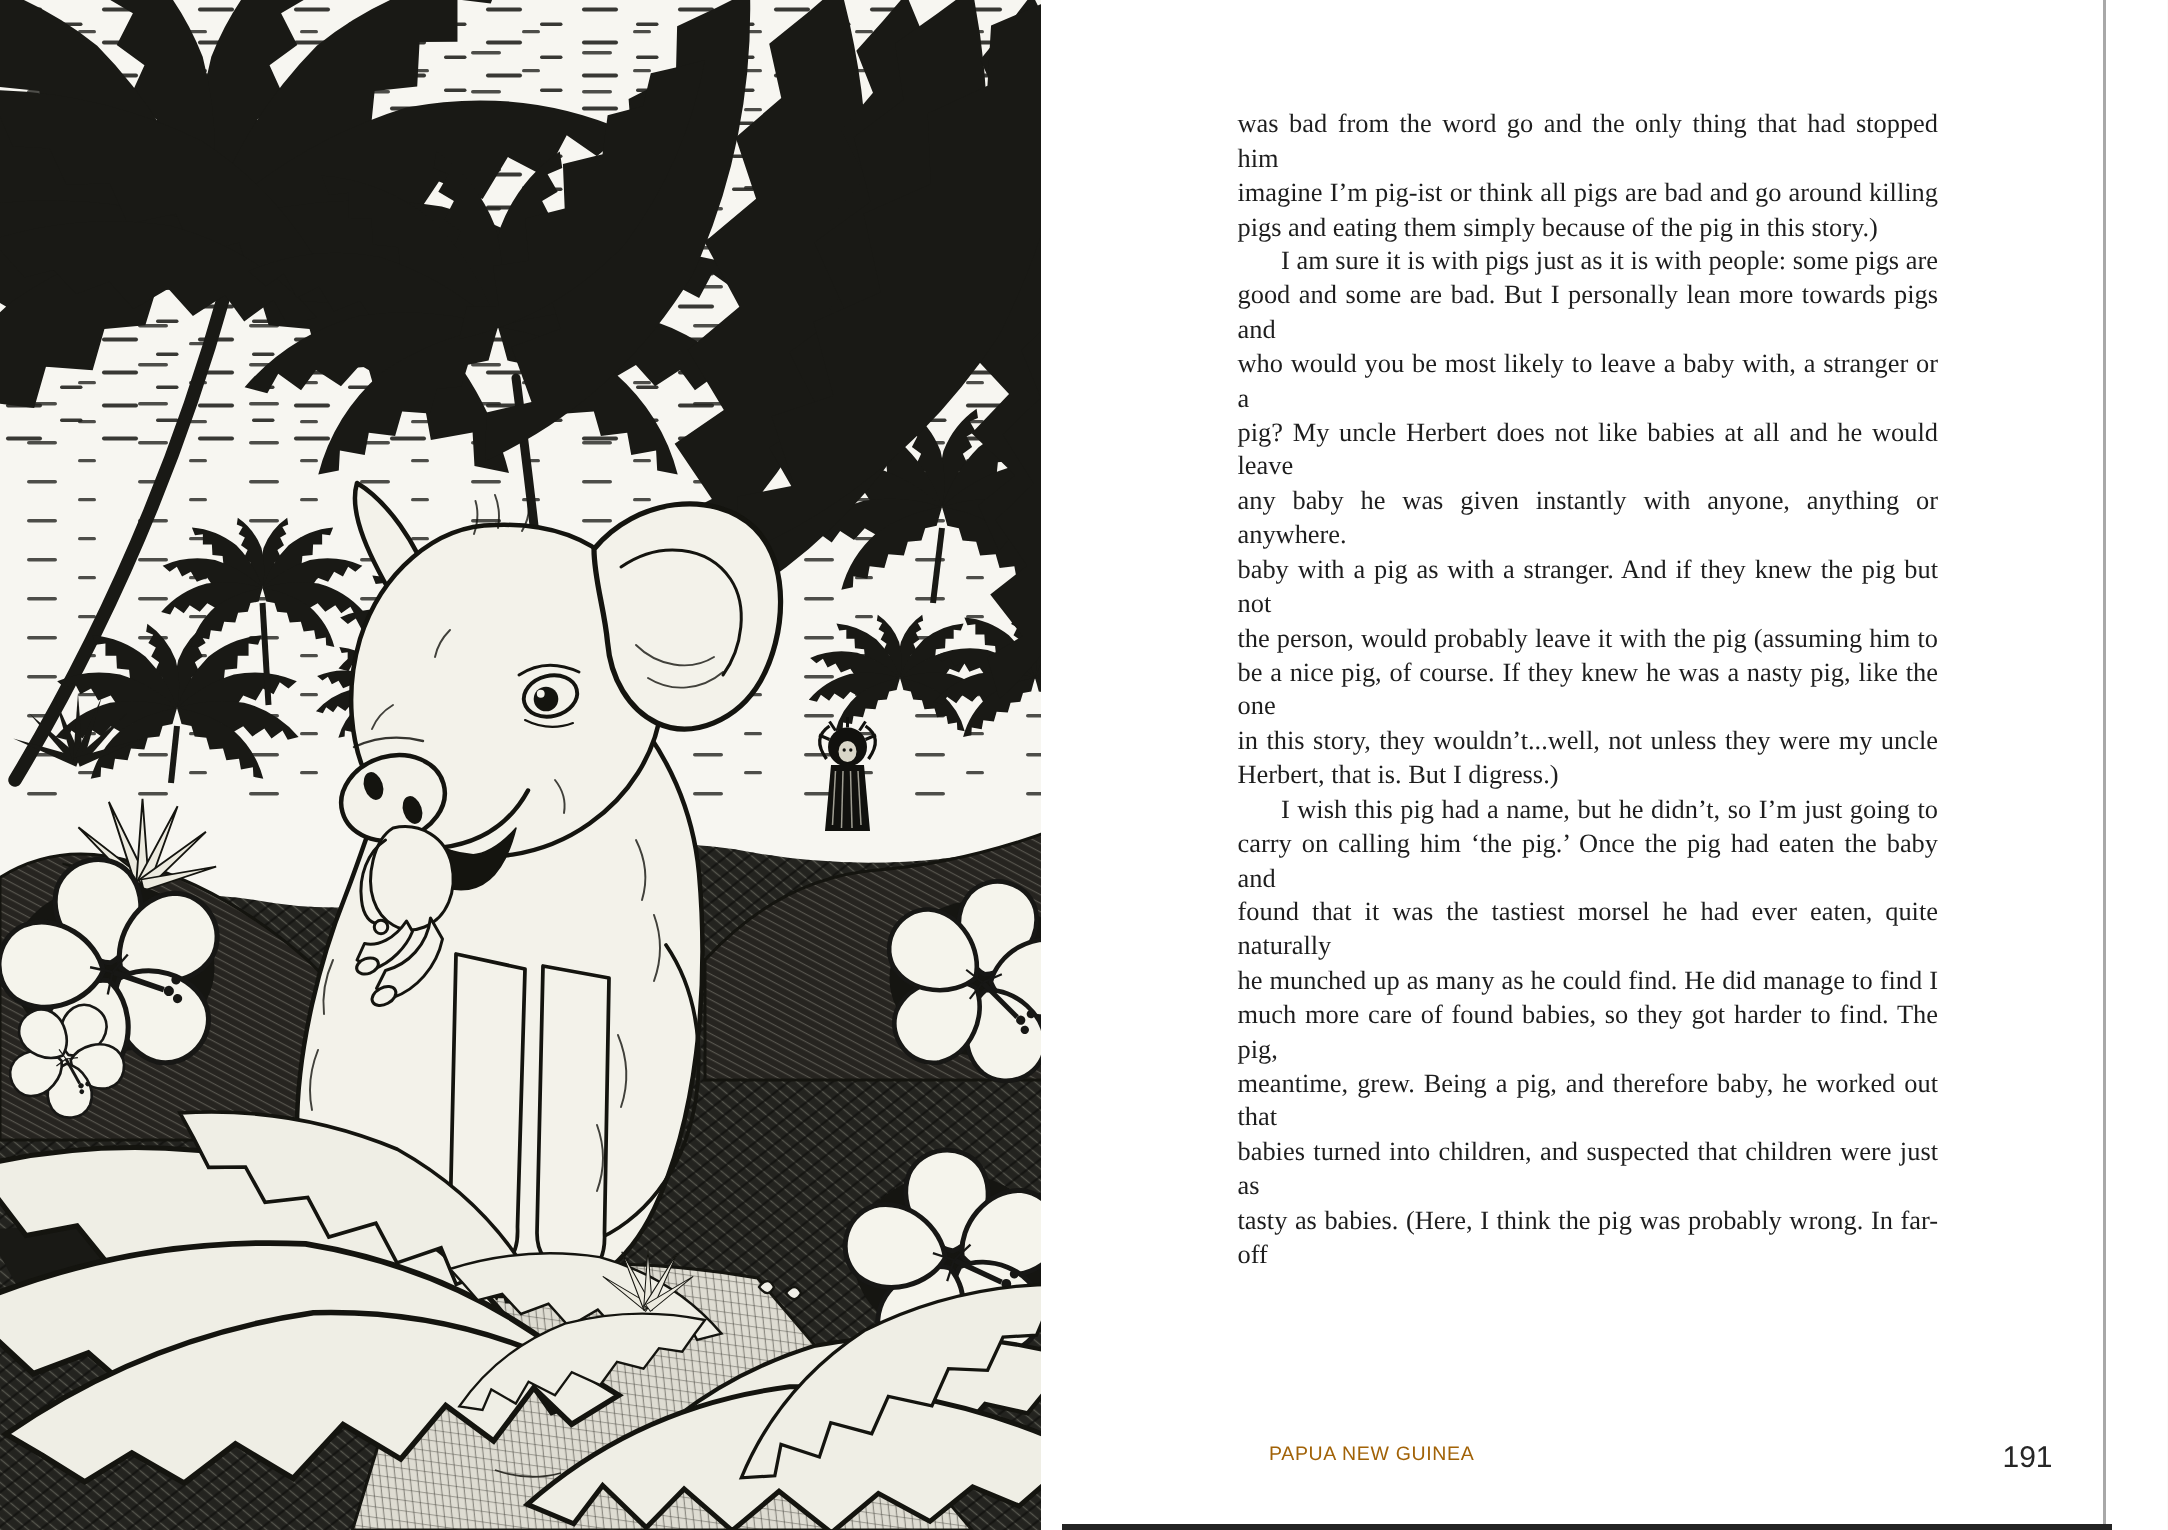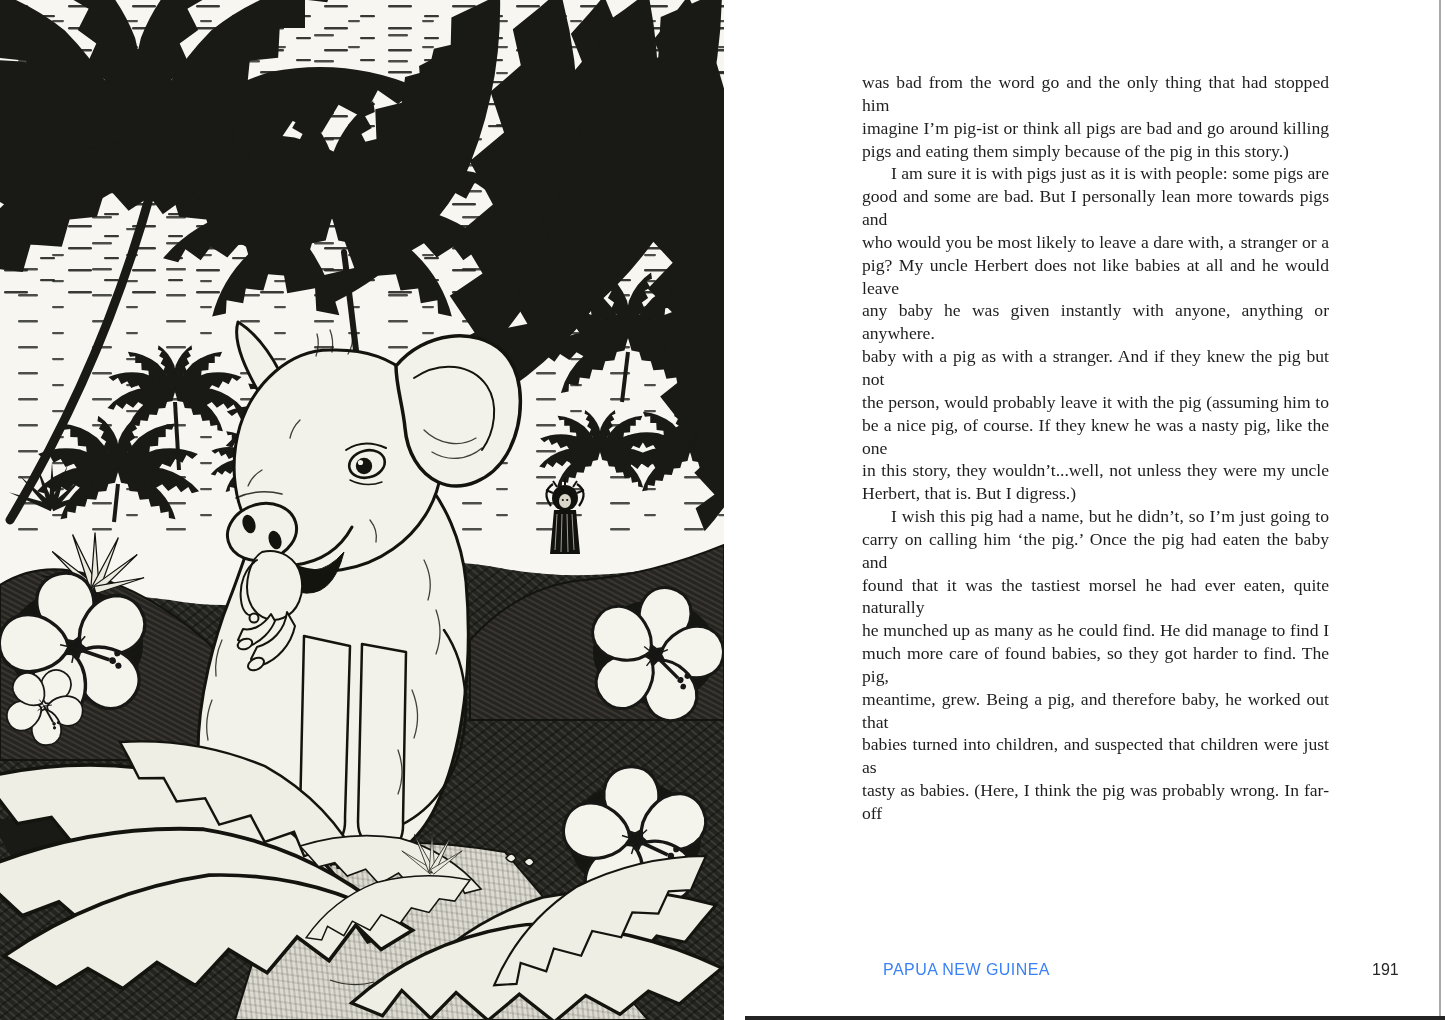--- a/index.html
+++ b/index.html
@@ -4,38 +4,38 @@
 <style>
   html,body{margin:0;padding:0;}
   body{
     width:1445px;height:1020px;position:relative;overflow:hidden;
     background:#ffffff;
     font-family:"Liberation Serif","DejaVu Serif",serif;
   }
   .page{position:absolute;top:0;height:1020px;}
   .page-left{left:0;width:724px;background:#ffffff;}
   .page-left svg{display:block;width:724px;height:1020px;}
-  .page-right{left:731px;width:714px;background:#ffffff;}
+  .page-right{left:694px;width:714px;background:#ffffff;}
   .text-col{
     position:absolute;left:131px;top:71px;width:467px;
     font-size:17.6px;line-height:22.85px;color:#1e1e1e;
   }
   .para{margin:0;padding:0;}
   .line{text-align:justify;text-align-last:justify;}
   .line.flush{text-align-last:left;}
   .line.first{text-indent:29px;}
   .running-head{
     position:absolute;left:152px;top:961px;
     font-family:"Liberation Sans","DejaVu Sans",sans-serif;
-    font-size:16px;letter-spacing:.45px;color:#3b82f6;font-weight:500;
+    font-size:13px;letter-spacing:.45px;color:#a16207;font-weight:500;
   }
   .page-num{
     position:absolute;left:641px;top:961px;
     font-family:"Liberation Sans","DejaVu Sans",sans-serif;
-    font-size:16px;color:#262626;font-weight:500;
+    font-size:20px;color:#262626;font-weight:500;
   }
   .right-edge{position:absolute;top:0;right:4px;width:2px;height:1020px;background:#a8a8a8;}
   .bottom-edge{position:absolute;left:14px;right:0;bottom:0;height:4px;background:#242424;}
 </style>
 </head>
 <body>
 
 <div class="page page-left">
   <svg viewBox="0 0 724 1020" xmlns="http://www.w3.org/2000/svg" role="img">
     <defs>
@@ -322,21 +322,21 @@
 <div class="page page-right">
   <div class="text-col">
       <div class="para">
         <div class="line">was bad from the word go and the only thing that had stopped him</div>
         <div class="line">imagine I’m pig-ist or think all pigs are bad and go around killing</div>
         <div class="line flush">pigs and eating them simply because of the pig in this story.)</div>
       </div>
       <div class="para">
         <div class="line first">I am sure it is with pigs just as it is with people: some pigs are</div>
         <div class="line">good and some are bad. But I personally lean more towards pigs and</div>
-        <div class="line">who would you be most likely to leave a dare with, a stranger or a</div>
+        <div class="line">who would you be most likely to leave a baby with, a stranger or a</div>
         <div class="line">pig? My uncle Herbert does not like babies at all and he would leave</div>
         <div class="line">any baby he was given instantly with anyone, anything or anywhere.</div>
         <div class="line">baby with a pig as with a stranger. And if they knew the pig but not</div>
         <div class="line">the person, would probably leave it with the pig (assuming him to</div>
         <div class="line">be a nice pig, of course. If they knew he was a nasty pig, like the one</div>
         <div class="line">in this story, they wouldn’t...well, not unless they were my uncle</div>
         <div class="line flush">Herbert, that is. But I digress.)</div>
       </div>
       <div class="para">
         <div class="line first">I wish this pig had a name, but he didn’t, so I’m just going to</div>

